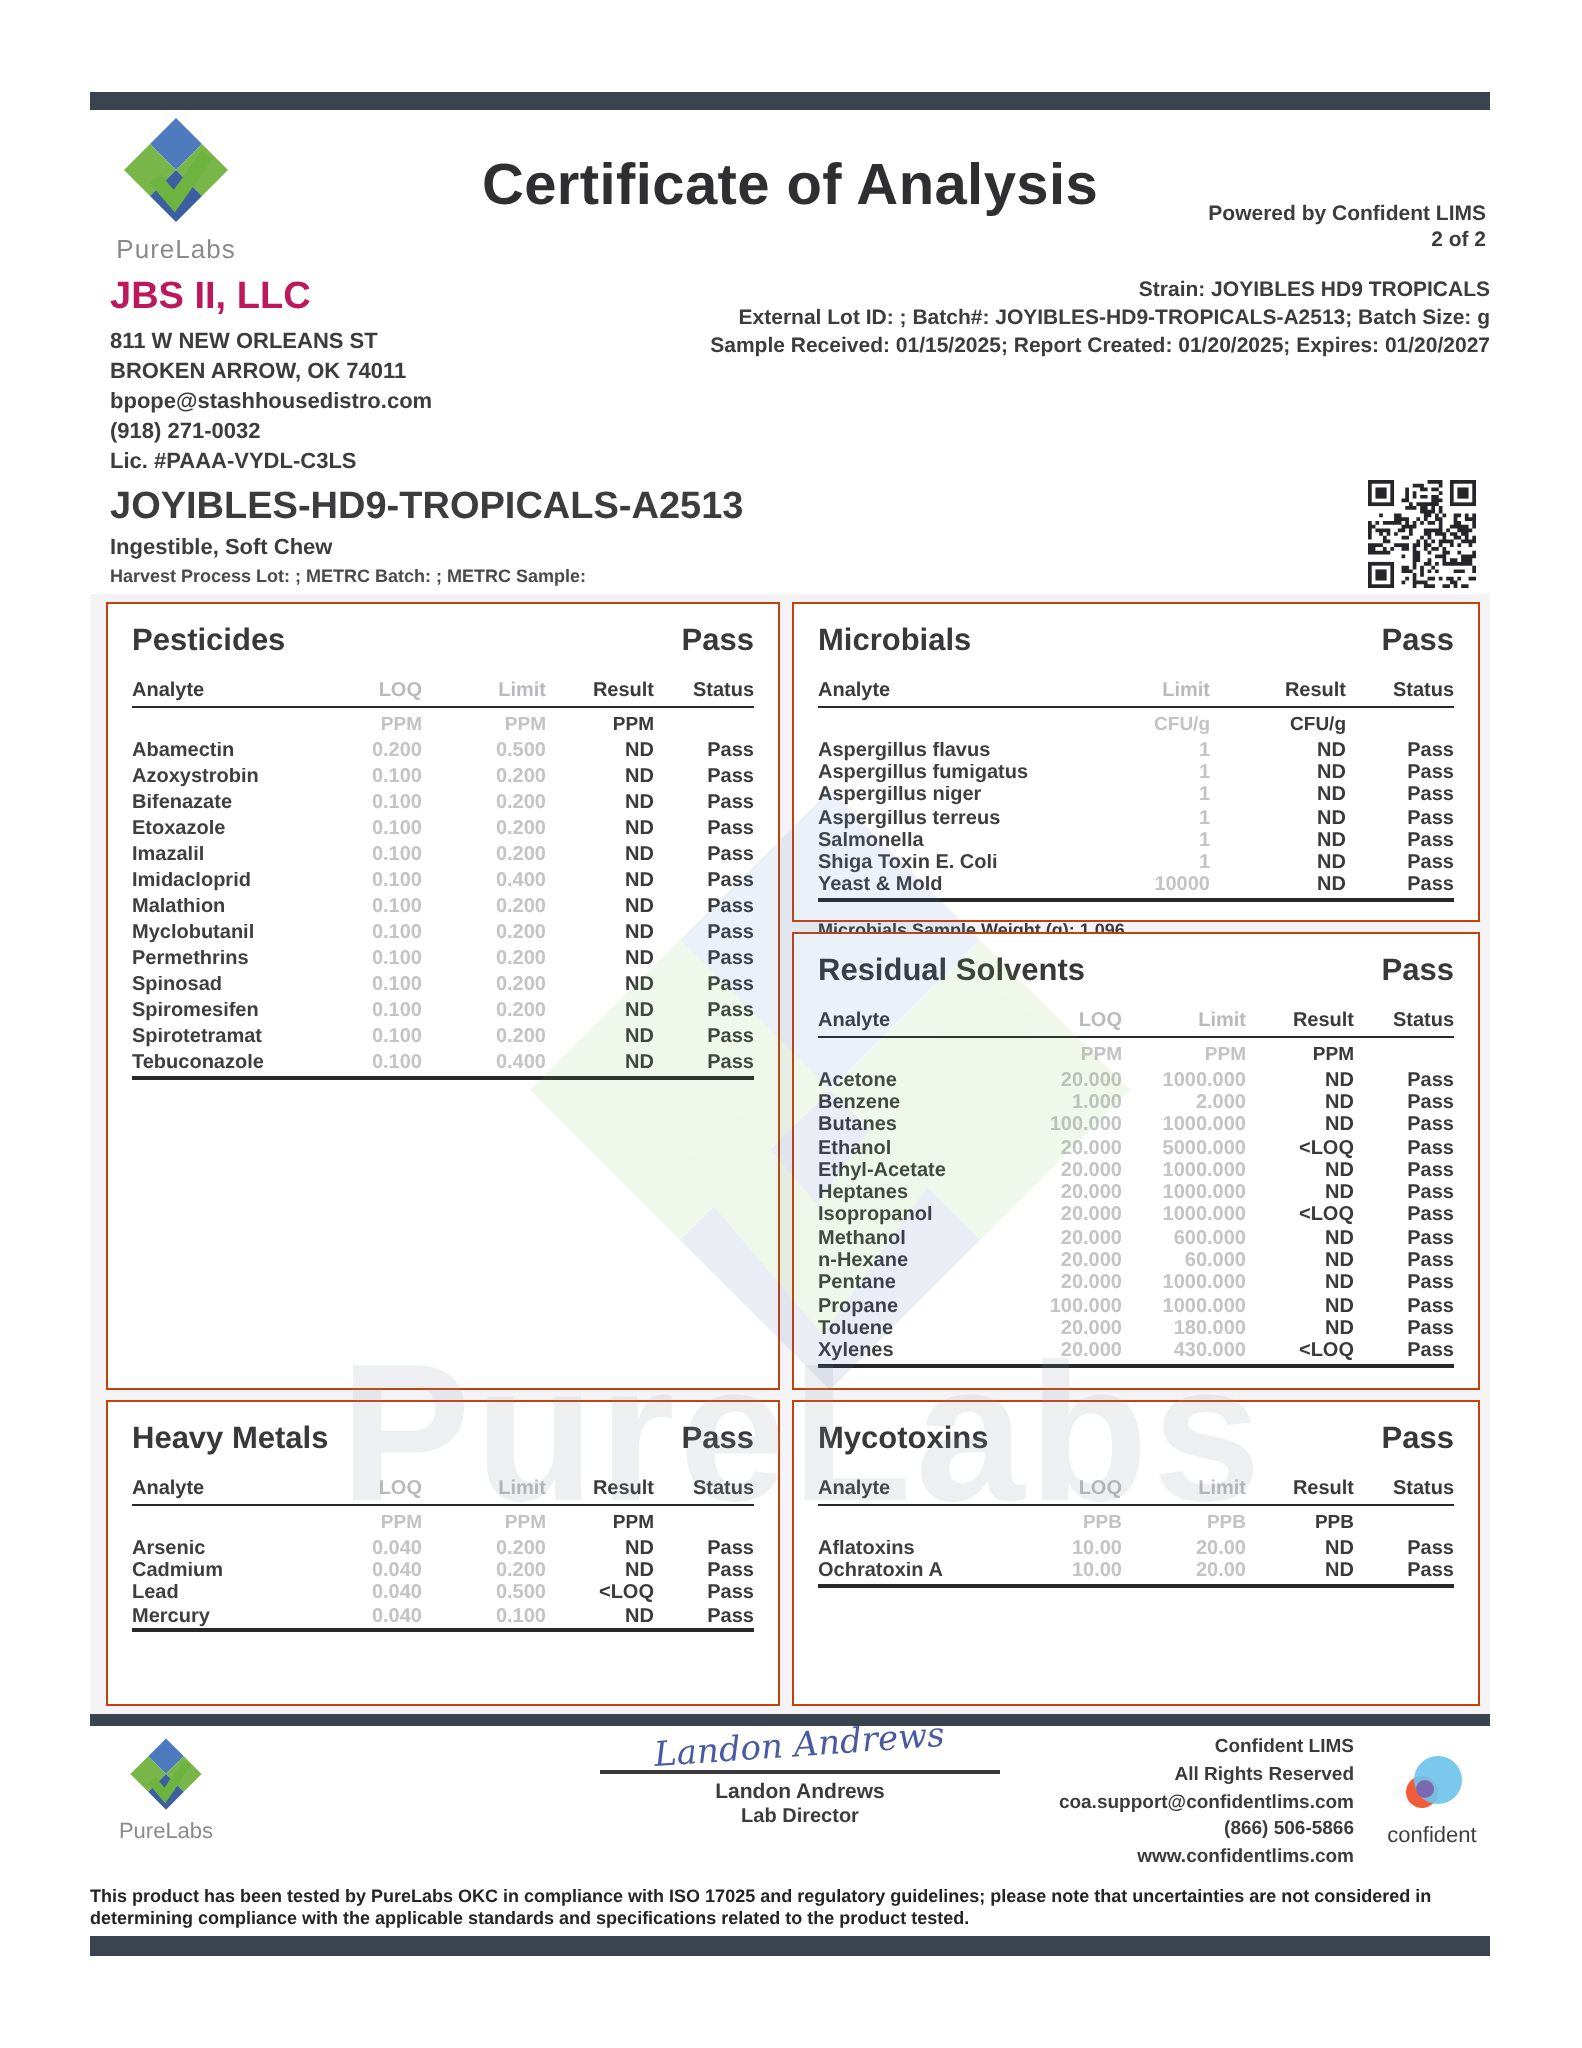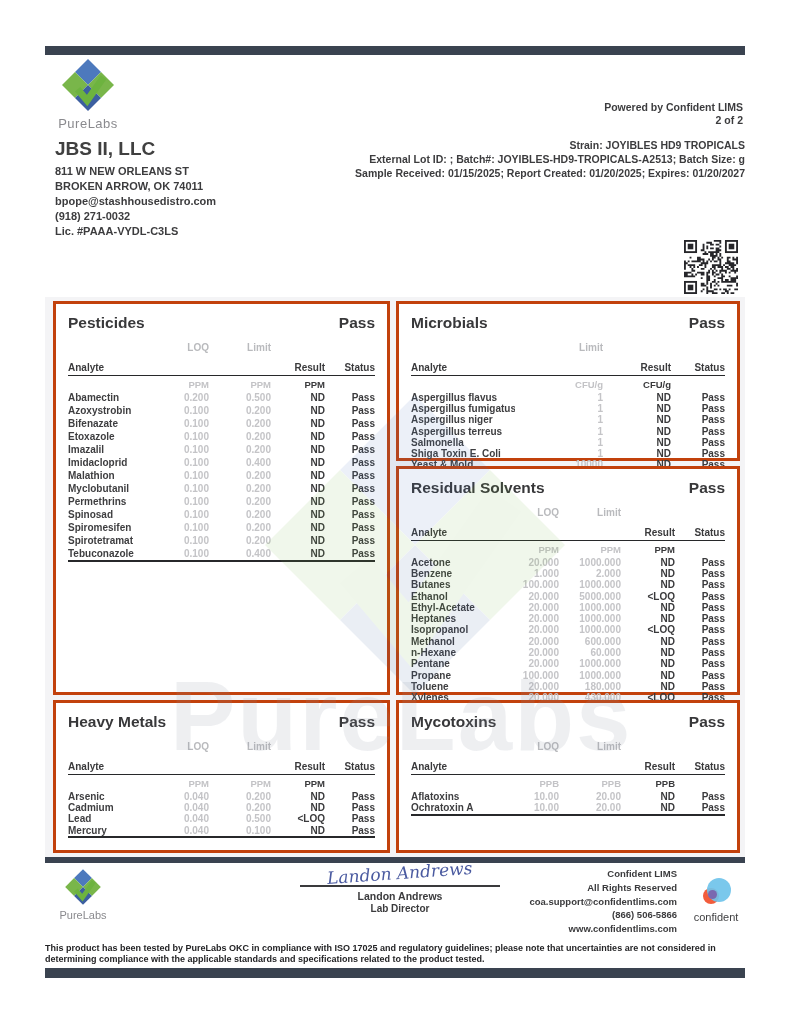--- a/index.html
+++ b/index.html
@@ -10,45 +10,45 @@
   
   .header { position:absolute; left:45px; top:55px; width:700px; height:82px; background:#fff; }
   .hlogo { position:absolute; left:12px; top:4px; width:62px; text-align:center; }
   .hlogo .ltext { font-size:13px; color:#8a8a8e; letter-spacing:.5px; margin-top:1px; }
   .htitle { position:absolute; left:0; right:0; top:22px; text-align:center; font-size:29px; font-weight:600; color:#2f2f31; letter-spacing:.2px; }
   .hright { position:absolute; right:2px; bottom:10px; text-align:right; font-size:10.5px; font-weight:700; color:#3c3c3e; line-height:13px; }
 
   
   .infobar { position:absolute; left:45px; top:138px; width:700px; }
   .client { position:absolute; left:10px; top:0; }
-  .client .cname { font-size:19px; font-weight:600; color:#404040; margin-bottom:4px; }
+  .client .cname { font-size:19px; font-weight:600; color:#be185d; margin-bottom:4px; }
   .client .cline { font-size:11px; font-weight:700; line-height:15px; color:#3c3c3e; }
   .sampleblk { position:absolute; right:0; top:0; text-align:right; }
   .sampleblk .sid { font-size:18px; font-weight:600; color:#3c3c3e; margin-bottom:3px; }
   .sampleblk .sline { font-size:10.5px; font-weight:700; line-height:14px; color:#3c3c3e; }
   .sampleblk .sampling { font-size:10.5px; font-weight:700; margin-top:16px; color:#3c3c3e; }
 
   
   .product { position:absolute; left:55px; top:243px; width:600px; }
   .pname { font-size:19px; font-weight:600; color:#3c3c3e; margin-bottom:3px; }
   .ptype { font-size:11px; font-weight:700; color:#3c3c3e; margin-bottom:3px; }
   .pmetrc { font-size:9px; font-weight:600; color:#4a4a4c; }
   .qr { position:absolute; left:684px; top:240px; width:54px; height:54px; }
 
   
   .main { position:absolute; left:45px; top:297px; width:700px; height:560px; background:#f4f4f6; }
-  .panel { position:absolute; background:#fff; border:3px solid #c2410c; padding:8px 12px 12px; z-index:1; }
+  .panel { position:absolute; background:#fff; border:1px solid #c2410c; padding:8px 12px 12px; z-index:1; }
   .phead { display:flex; justify-content:space-between; align-items:baseline; margin:2px 0 10px; }
   .ptitle { font-size:15.5px; font-weight:600; color:#38383a; margin:0; }
   .pstatus { font-size:15.5px; font-weight:600; color:#38383a; }
   .grid5 { display:grid; grid-template-columns:1fr 50px 58px 50px 46px; column-gap:4px; }
   .grid4 { display:grid; grid-template-columns:1fr 84px 64px 50px; column-gap:4px; }
   .thead { border-bottom:1.6px solid #27282a; padding-bottom:2px; font-size:10px; font-weight:700; }
   .thead .gray { color:#b9babd; }
-  .thead .dark { color:#3a3a3c;margin-top:20px; }
+  .thead .dark { color:#3a3a3c; }
   .r { text-align:right; }
   .units { font-size:9.5px; font-weight:700; padding:3px 0 2px; }
   .units .gray { color:#c3c3c6; }
   .units .dark { color:#3a3a3c; }
   .tbody { border-bottom:2px solid #27282a; }
   .trow { align-items:center; }
   .rows13 .trow { height:12.95px; }
   .rows11 .trow { height:11.3px; }
   .tcell { font-size:10px; line-height:1; white-space:nowrap; overflow:hidden; }
   .trow .c0 { font-weight:700; color:#3e3e40; }
@@ -96,20 +96,21 @@
 
   <div class="bar" style="top:46px;height:9px"></div>
 
   <div class="header">
     <div class="hlogo">
       <svg width="56" height="52" viewBox="0 0 64 60">
           <use href="#plogo"></use>
         </svg>
       <div class="ltext">PureLabs</div>
     </div>
+    <div class="htitle">Certificate of Analysis</div>
     <div class="hright">
       <div>Powered by Confident LIMS</div>
       <div>2 of 2</div>
     </div>
   </div>
 
   <div class="infobar">
     <div class="client">
       <div class="cname">JBS II, LLC</div>
       <div class="cline">811 W NEW ORLEANS ST</div>
@@ -118,20 +119,25 @@
       <div class="cline">(918) 271-0032</div>
       <div class="cline">Lic. #PAAA-VYDL-C3LS</div>
     </div>
     <div class="sampleblk">
       <div class="sline">Strain: JOYIBLES HD9 TROPICALS</div>
       <div class="sline">External Lot ID: ; Batch#: JOYIBLES-HD9-TROPICALS-A2513; Batch Size: g</div>
       <div class="sline">Sample Received: 01/15/2025; Report Created: 01/20/2025; Expires: 01/20/2027</div>
     </div>
   </div>
 
+  <div class="product">
+    <div class="pname">JOYIBLES-HD9-TROPICALS-A2513</div>
+    <div class="ptype">Ingestible, Soft Chew</div>
+    <div class="pmetrc">Harvest Process Lot: ; METRC Batch: ; METRC Sample:</div>
+  </div>
 
   <svg class="qr" viewBox="0 0 29 29">
     <rect x="0" y="0" width="29" height="29" fill="#ffffff"></rect>
     <g fill="#26262a">
       <rect x="0" y="0" width="7" height="7"></rect>
         <rect x="1" y="1" width="5" height="5" fill="#fff"></rect>
         <rect x="2" y="2" width="3" height="3"></rect>
       <rect x="22" y="0" width="7" height="7"></rect>
         <rect x="23" y="1" width="5" height="5" fill="#fff"></rect>
         <rect x="24" y="2" width="3" height="3"></rect>

